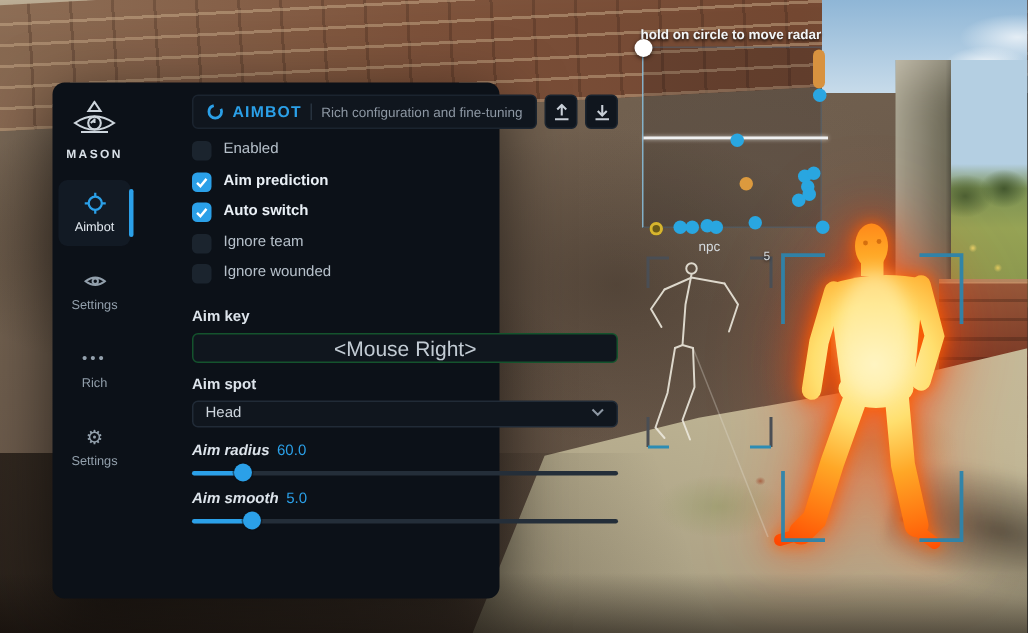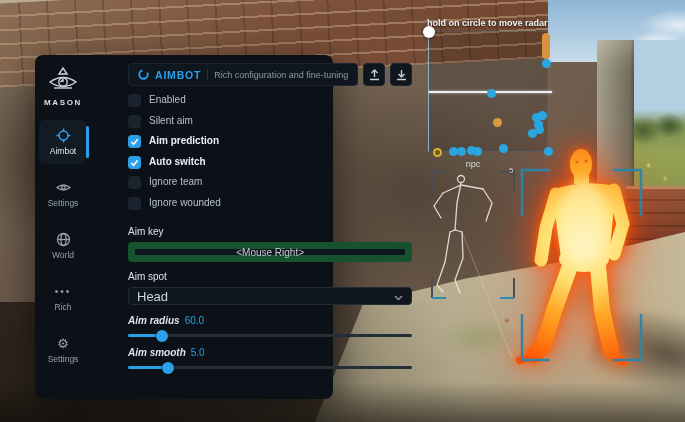--- a/index.html
+++ b/index.html
@@ -108,25 +108,25 @@
 
   .chk-row{display:flex;align-items:flex-start;gap:8px;height:20.5px;cursor:pointer;}
   .chk{width:13px;height:13px;border-radius:3.5px;background:#1b242e;flex:none;
     display:flex;align-items:center;justify-content:center;}
   .chk svg{display:none;}
   .chk-row .clabel{font-size:10px;color:#b6c0ca;}
   .chk-row.checked .chk{background:#2ba0e8;}
   .chk-row.checked .chk svg{display:block;}
   .chk-row.checked .clabel{color:#eaf0f6;font-weight:bold;}
 
-  .fld-label{font-size:10px;color:#dde4eb;font-weight:normal;margin:9px 0 5px;}
-  .key-btn{height:20px;background:#10161e;border:7px solid #14532d;border-radius:4px;
-    display:flex;align-items:center;justify-content:center;font-size:10px;color:#c2cbd4;cursor:pointer;}
+  .fld-label{font-size:10px;color:#dde4eb;font-weight:bold;margin:9px 0 5px;}
+  .key-btn{height:20px;background:#10161e;border:1px solid #14532d;border-radius:4px;
+    display:flex;align-items:center;justify-content:center;font-size:14px;color:#c2cbd4;cursor:pointer;}
   .select{height:18px;background:#10161e;border:1px solid #212b37;border-radius:4px;
-    display:flex;align-items:center;padding:0 8px;font-size:13px;color:#cdd5dd;cursor:pointer;}
+    display:flex;align-items:center;padding:0 8px;font-size:10px;color:#cdd5dd;cursor:pointer;}
   .select .sv{flex:1;}
   .select .chev{color:#8d97a3;}
 
   .slider-group{margin-top:10px;}
   .slider-lblrow{display:flex;gap:5px;font-size:10px;margin-bottom:8px;}
   .slider-lblrow .sl{color:#dde4eb;font-weight:bold;font-style:italic;}
   .slider-lblrow .svv{color:#2ba0e8;}
   .track{position:relative;height:3px;border-radius:2px;background:#242e39;cursor:pointer;}
   .fill{position:absolute;left:0;top:0;height:3px;border-radius:2px;background:#2ba0e8;}
   .handle{position:absolute;top:-4.5px;width:12px;height:12px;border-radius:50%;background:#2ba0e8;
@@ -261,30 +261,20 @@
         <div class="nav-item">
           <span class="nicon">
             <svg width="15" height="15" viewBox="0 0 15 15" stroke="currentColor" stroke-width="1.3" fill="none">
               <path d="M1 7.5 Q7.5 2.5 14 7.5 Q7.5 12.5 1 7.5 Z"></path>
                 <circle cx="7.5" cy="7.5" r="1.8"></circle>
             </svg>
             </span>
           <span class="nlabel">Settings</span>
         </div>
         <div class="nav-item">
-          <span class="nicon">
-            <svg width="15" height="15" viewBox="0 0 15 15" stroke="currentColor" stroke-width="1.3" fill="none">
-              <circle cx="7.5" cy="7.5" r="6"></circle>
-                <ellipse cx="7.5" cy="7.5" rx="2.6" ry="6"></ellipse>
-                <path d="M1.5 7.5 H13.5"></path>
-            </svg>
-            </span>
-          <span class="nlabel">World</span>
-        </div>
-        <div class="nav-item">
           <span class="nicon" style="letter-spacing:2px;font-size:10px;">•••</span>
           <span class="nlabel">Rich</span>
         </div>
         <div class="nav-item">
           <span class="nicon">⚙</span>
           <span class="nlabel">Settings</span>
         </div>
       </div>
     </div>
 
@@ -307,24 +297,20 @@
           <svg width="11" height="12" viewBox="0 0 11 12" stroke="currentColor" stroke-width="1.4" fill="none">
               <path d="M5.5 1 V7.5 M2.5 5 L5.5 8 L8.5 5 M1 10.5 H10"></path>
             </svg>
         </div>
       </div>
 
       <div class="chk-row">
         <span class="chk"></span>
         <span class="clabel">Enabled</span>
       </div>
-      <div class="chk-row">
-        <span class="chk"></span>
-        <span class="clabel">Silent aim</span>
-      </div>
       <div class="chk-row checked">
         <span class="chk">
             <svg width="9" height="9" viewBox="0 0 10 10">
               <path d="M1.5 5.5 L4 8 L8.5 2.5" stroke="#fff" stroke-width="1.8" fill="none"></path>
             </svg>
           </span>
         <span class="clabel">Aim prediction</span>
       </div>
       <div class="chk-row checked">
         <span class="chk">

